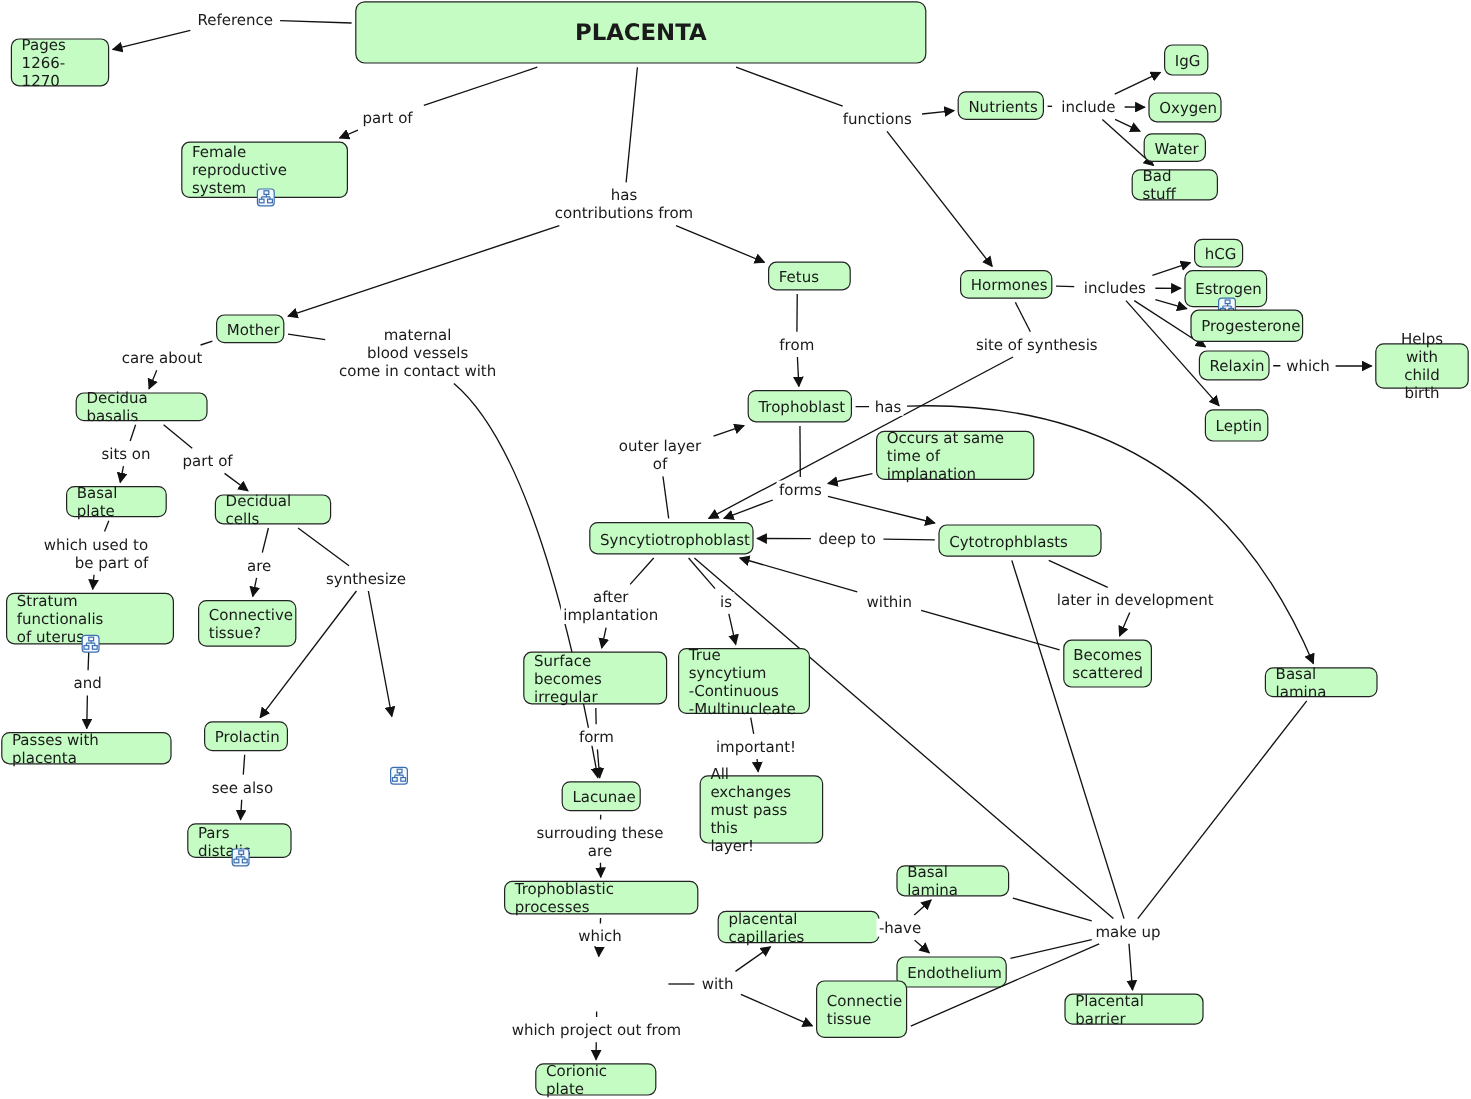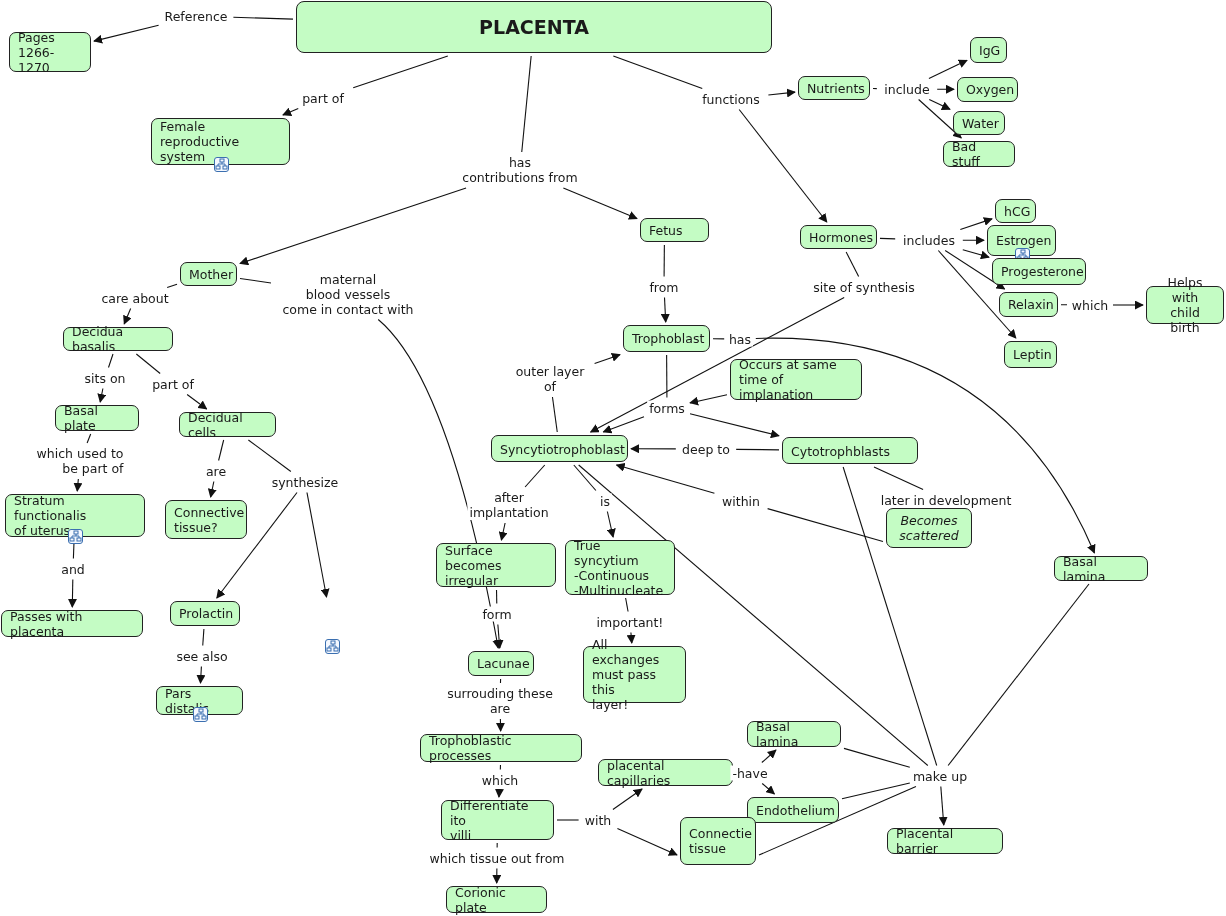--- a/index.html
+++ b/index.html
@@ -189,33 +189,31 @@
     <div class="node" style="left: 623px; top: 325px; width: 87px; height: 27px;"><span>Trophoblast</span></div>
     <div class="node" style="left: 730px; top: 359px; width: 132px; height: 41px;"><span>Occurs at same
 time of implanation</span></div>
     <div class="node" style="left: 491px; top: 435px; width: 137px; height: 27px; align-items: flex-end;"><span>Syncytiotrophoblast</span></div>
     <div class="node" style="left: 782px; top: 437px; width: 136px; height: 27px; align-items: flex-end;"><span>Cytotrophblasts</span></div>
     <div class="node" style="left: 436px; top: 543px; width: 120px; height: 44px;"><span>Surface becomes
 irregular</span></div>
     <div class="node" style="left: 565px; top: 540px; width: 110px; height: 55px;"><span>True syncytium
 -Continuous
 -Multinucleate</span></div>
-    <div class="node center" style="left: 886px; top: 508px; width: 86px; height: 40px; font-style: italic;"><span>Becomes
+    <div class="node center" style="left: 886px; top: 533px; width: 74px; height: 40px;"><span>Becomes
 scattered</span></div>
     <div class="node" style="left: 1054px; top: 556px; width: 94px; height: 25px;"><span>Basal lamina</span></div>
     <div class="node" style="left: 468px; top: 651px; width: 66px; height: 25px;"><span>Lacunae</span></div>
     <div class="node" style="left: 583px; top: 646px; width: 103px; height: 57px;"><span>All exchanges
 must pass this
 layer!</span></div>
     <div class="node" style="left: 420px; top: 734px; width: 162px; height: 28px;"><span>Trophoblastic processes</span></div>
     <div class="node" style="left: 598px; top: 759px; width: 135px; height: 27px;"><span>placental capillaries</span></div>
     <div class="node" style="left: 747px; top: 721px; width: 94px; height: 26px;"><span>Basal lamina</span></div>
     <div class="node" style="left: 747px; top: 797px; width: 92px; height: 26px;"><span>Endothelium</span></div>
-    <div class="node" style="left: 441px; top: 800px; width: 113px; height: 40px;"><span>Differentiate ito
-villi</span></div>
     <div class="node" style="left: 887px; top: 828px; width: 116px; height: 26px;"><span>Placental barrier</span></div>
     <div class="node" style="left: 680px; top: 817px; width: 76px; height: 48px;"><span>Connectie
 tissue</span></div>
     <div class="node" style="left: 446px; top: 886px; width: 101px; height: 27px;"><span>Corionic plate</span></div>
     <div class="lbl" style="left: 196px; top: 16px;">Reference</div>
     <div class="lbl" style="left: 323px; top: 98px;">part of</div>
     <div class="lbl" style="left: 520px; top: 170px;">has
 contributions from</div>
     <div class="lbl" style="left: 731px; top: 99px;">functions</div>
     <div class="lbl" style="left: 907px; top: 89px;">include</div>
@@ -246,14 +244,14 @@
 implantation</div>
     <div class="lbl" style="left: 605px; top: 501px;">is</div>
     <div class="lbl" style="left: 497px; top: 614px;">form</div>
     <div class="lbl" style="left: 630px; top: 622px;">important!</div>
     <div class="lbl" style="left: 500px; top: 701px;">surrouding these
 are</div>
     <div class="lbl" style="left: 500px; top: 780px;">which</div>
     <div class="lbl" style="left: 598px; top: 820px;">with</div>
     <div class="lbl" style="left: 750px; top: 773px;">-have</div>
     <div class="lbl" style="left: 940px; top: 776px;">make up</div>
-    <div class="lbl" style="left: 497px; top: 858px;">which tissue out from</div>
+    <div class="lbl" style="left: 497px; top: 858px;">which project out from</div>
   </div>
 
 </body></html>

